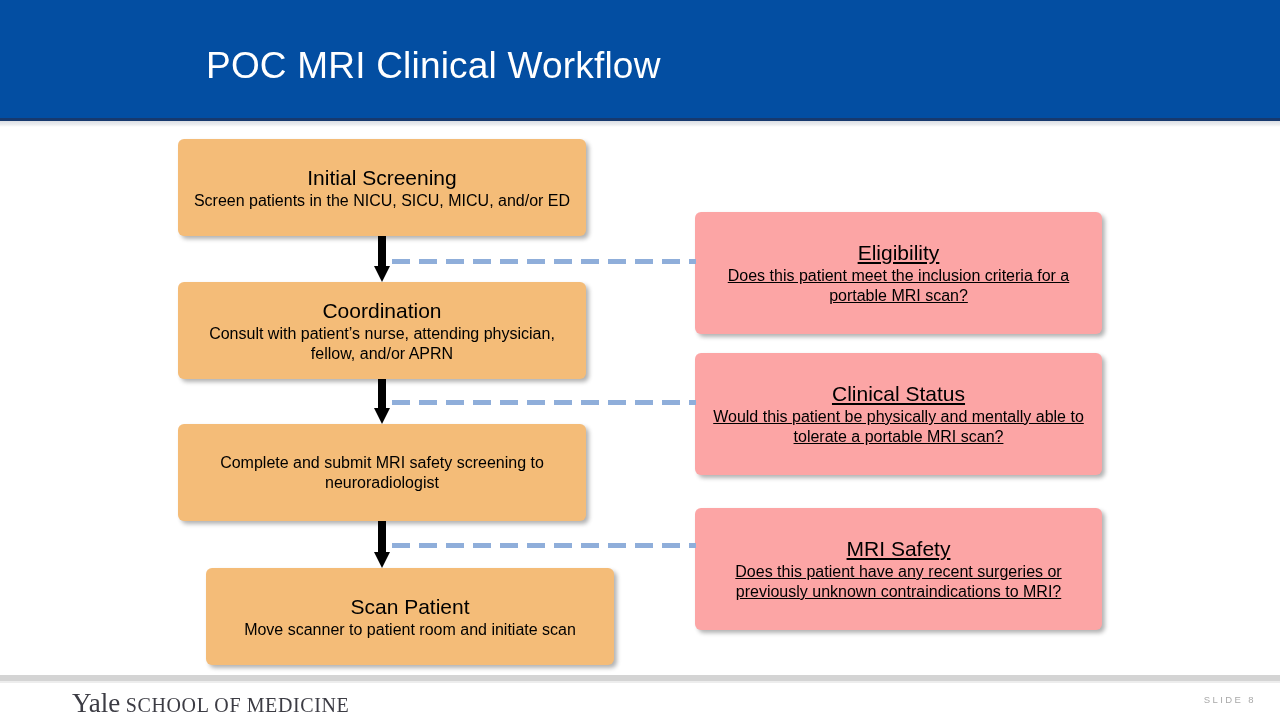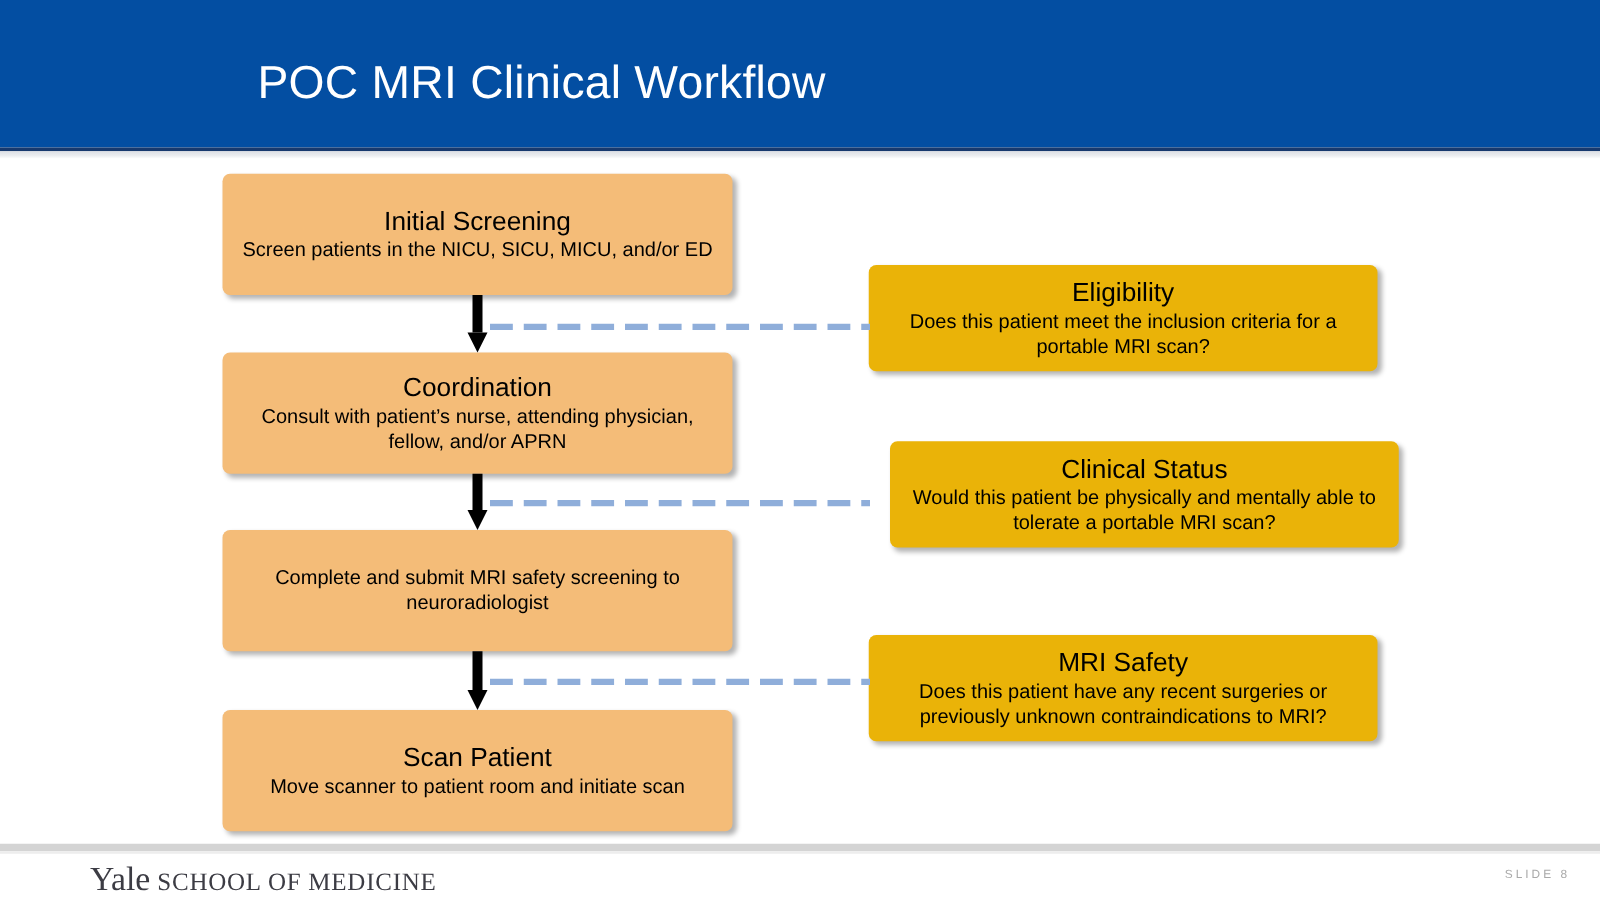--- a/index.html
+++ b/index.html
@@ -87,35 +87,36 @@
     margin: 0;
   }
 
   .node.step {
     background: #F4BC78;
     left: 178px;
     width: 408px;
     height: 97px;
   }
   .node.question {
-    background: #eab308;
+    background: #fca5a5;
     left: 695px;
     width: 407px;
-    height: 85px;
+    height: 122px;
+    text-decoration: underline;
   }
 
   
   #node-initial-screening { top: 139px; }
   #node-coordination      { top: 282px; }
   #node-safety-screening  { top: 424px; }
-  #node-scan-patient      { top: 568px; }
+  #node-scan-patient      { top: 568px; margin-left: 28px; }
 
   
   #node-eligibility       { top: 212px; }
-  #node-clinical-status   { top: 353px; margin-left: 17px; }
+  #node-clinical-status   { top: 353px; }
   #node-mri-safety        { top: 508px; }
 
   
   .arrow {
     position: absolute;
     left: 374px;
     width: 16px;
   }
   .arrow .shaft {
     position: absolute;

